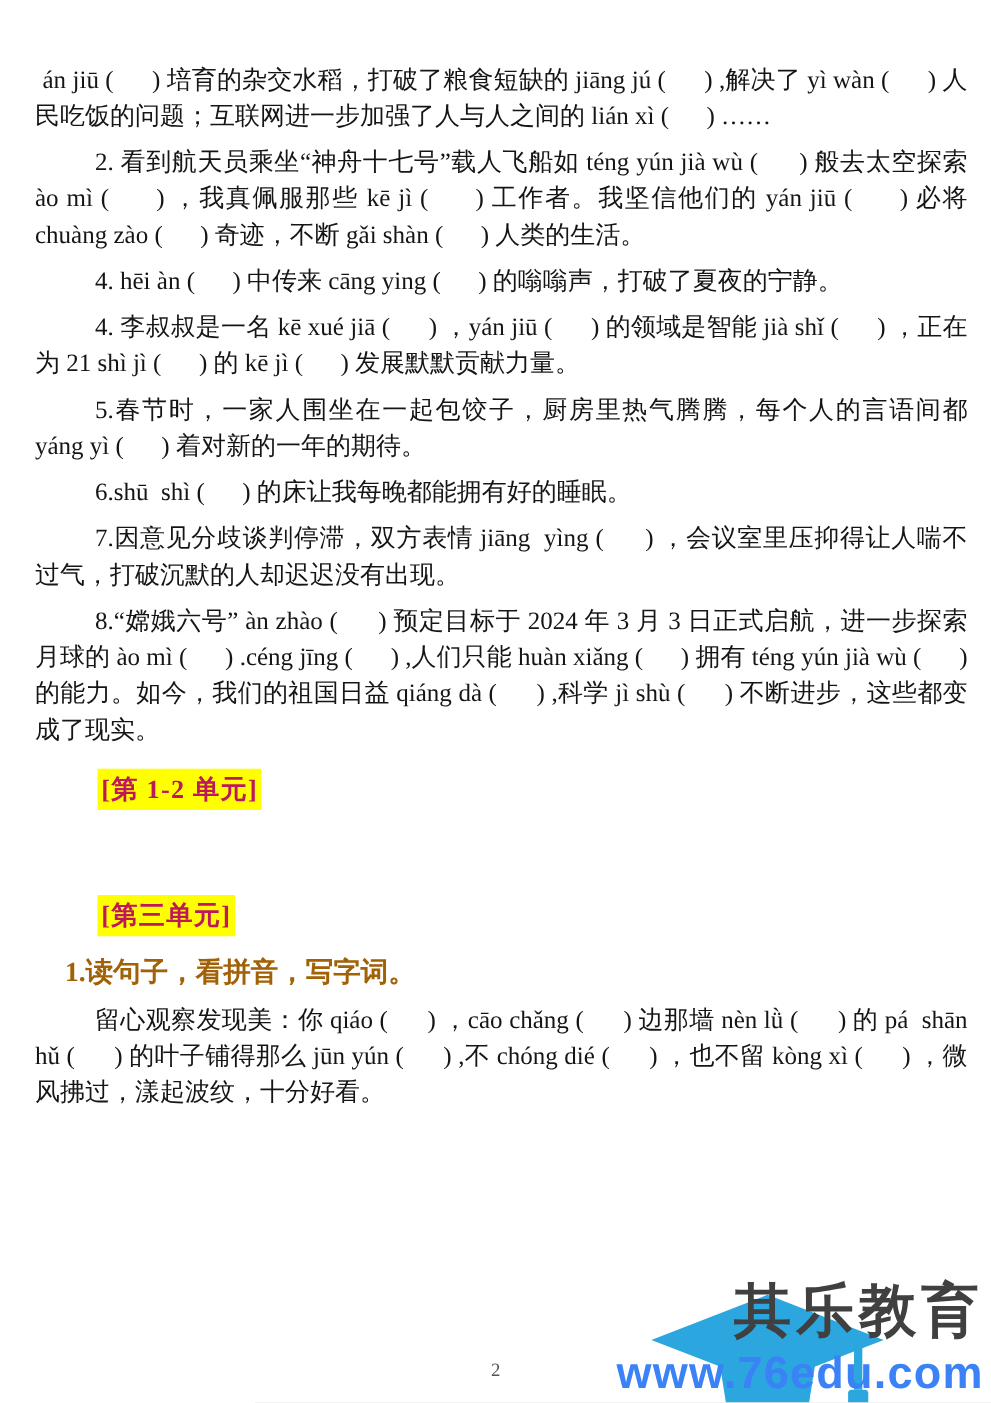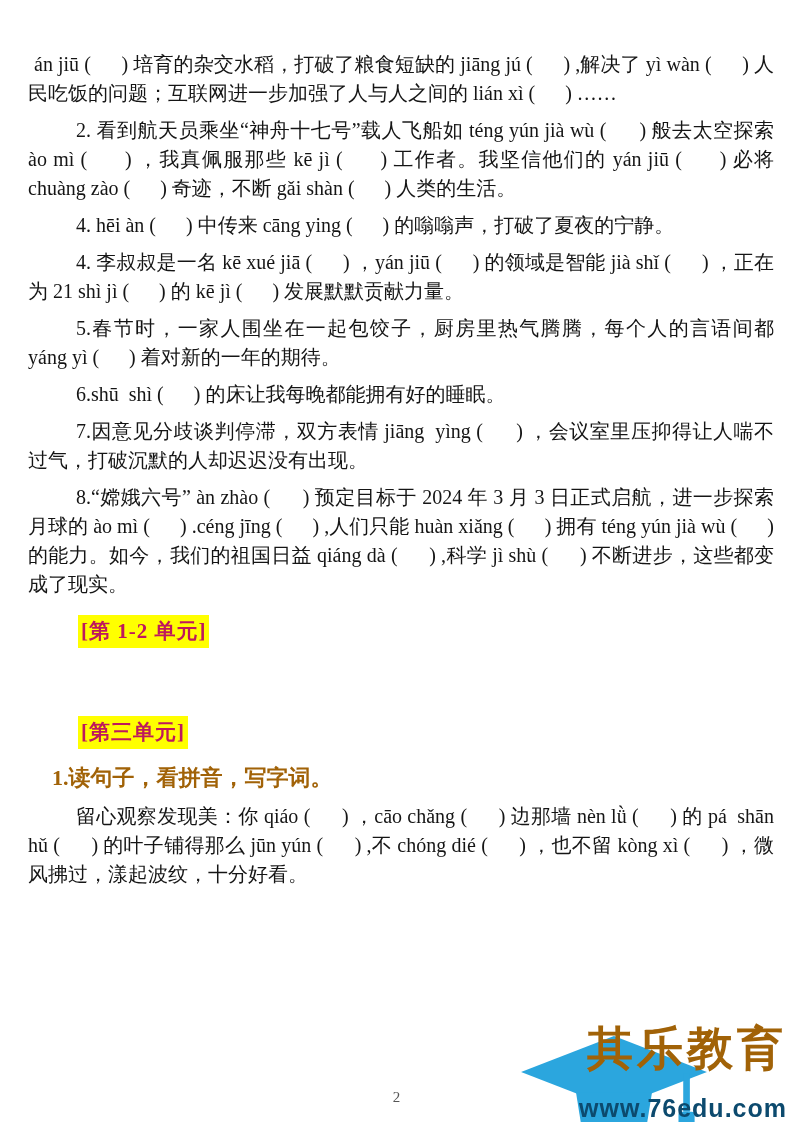--- a/index.html
+++ b/index.html
@@ -62,30 +62,30 @@
   }
   .wm-text{
     position:absolute;
     right:6px;top:4px;
     text-align:right;
   }
   .wm-brand{
     font-size:46px;
     line-height:46px;
     font-weight:bold;
-    color:#a16207;
+    color:#404040;
     letter-spacing:4px;
     white-space:nowrap;
   }
   .wm-url{
-    margin-top:22px;
-    font-size:25px;
+    margin-top:12px;
+    font-size:36px;
     line-height:28px;
     font-weight:bold;
-    color:#0c4a6e;
+    color:#3b82f6;
     font-family:"Liberation Sans","DejaVu Sans",sans-serif;
     letter-spacing:1px;
     white-space:nowrap;
   }
 </style>
 </head>
 <body>
 
 <div class="sheet">
   <div class="content">

